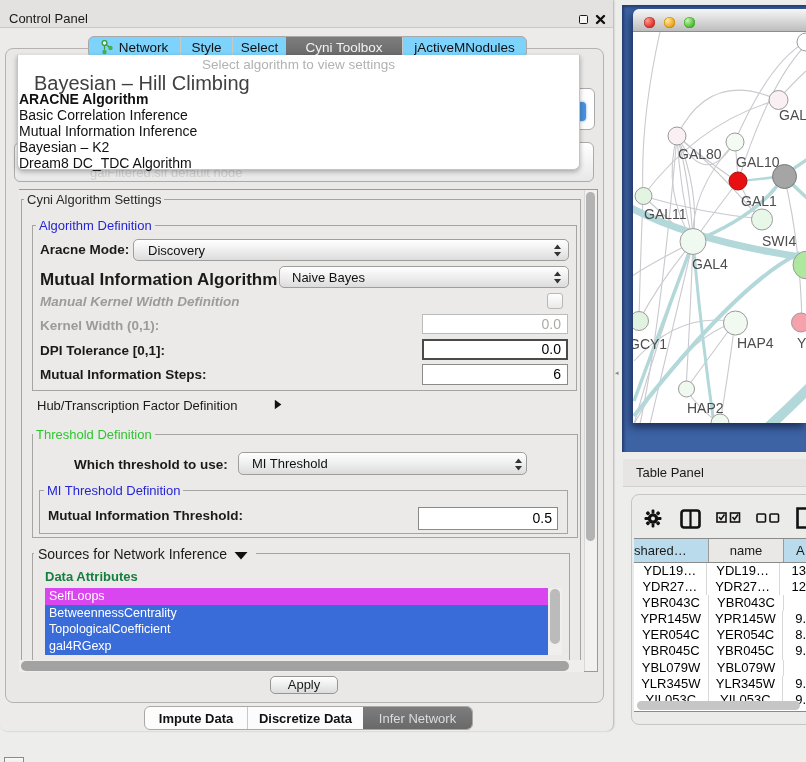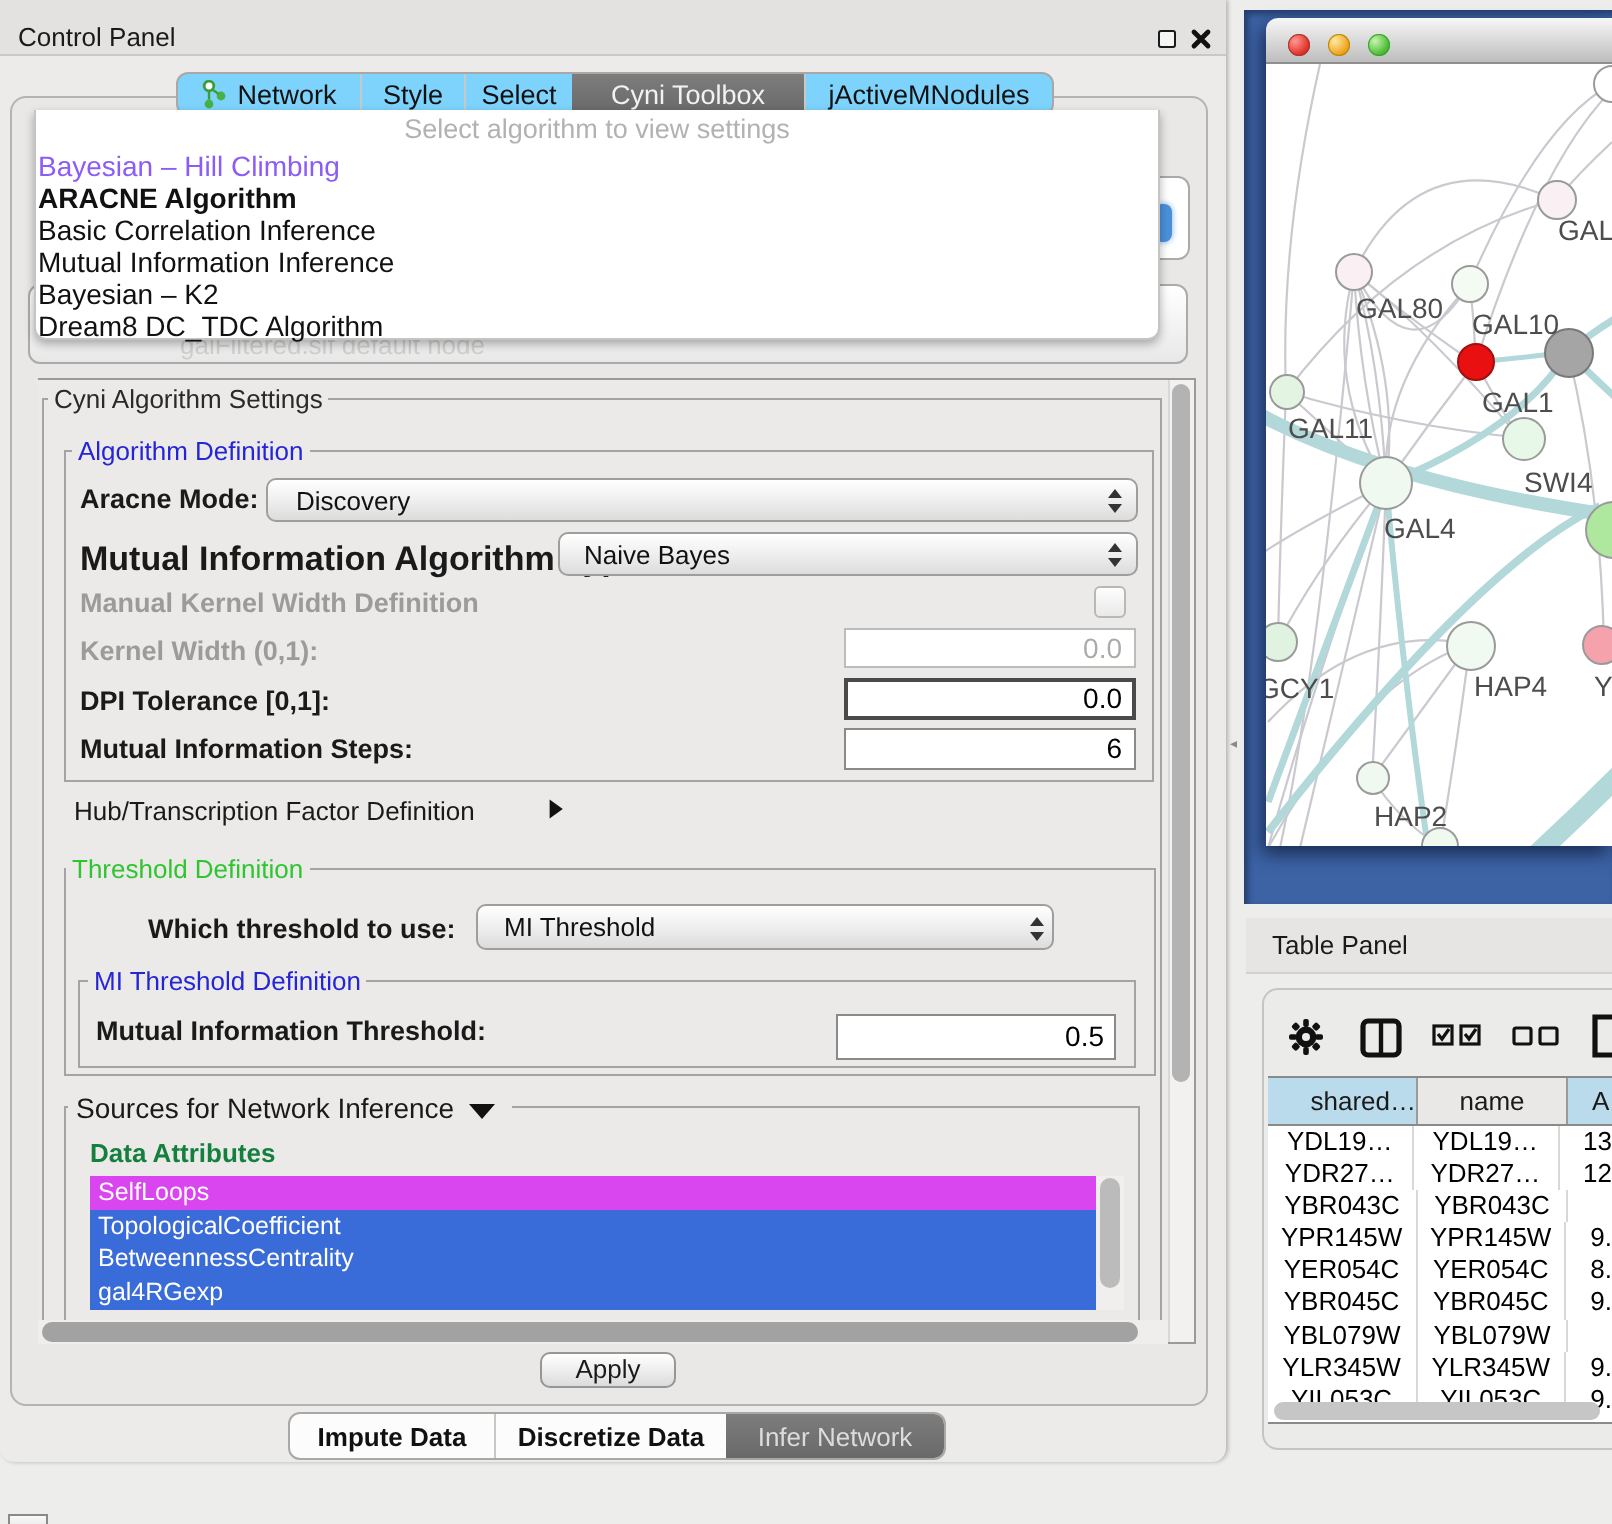--- a/index.html
+++ b/index.html
@@ -61,21 +61,21 @@
   <div class="abs b" style="left:40px;top:242px;font-size:13.5px;color:#1a1a1a;">Aracne Mode:</div>
   <div class="abs combo" style="left:133px;top:239px;width:436px;height:22px;">
     <span class="ctext" style="left:14px;">Discovery</span>
   </div>
 
   <div class="abs b" style="left:40px;top:270px;font-size:17px;color:#1a1a1a;">Mutual Information Algorithm Type:</div>
   <div class="abs combo" style="left:279px;top:266px;width:290px;height:22px;">
     <span class="ctext" style="left:12px;">Naive Bayes</span>
   </div>
 
-  <div class="abs b" style="left:40px;top:294px;font-size:13.5px;color:#9B9B99;">Manual Kernel Width Definition</div>
+  <div class="abs b" style="left:40px;top:294px;font-size:13.5px;color:#9B9B99;font-style:italic;">Manual Kernel Width Definition</div>
   <div class="abs" style="left:547px;top:293px;width:14px;height:14px;background:linear-gradient(#fefefe,#e9e9e9);border:1px solid #B8B8B6;border-radius:3px;"></div>
 
   <div class="abs b" style="left:40px;top:318px;font-size:13.5px;color:#9B9B99;">Kernel Width (0,1):</div>
   <div class="abs" style="left:422px;top:314px;width:146px;height:20px;background:#fff;border:1px solid #BCBCBA;box-sizing:border-box;font-size:14px;color:#ABABA9;text-align:right;line-height:18px;padding-right:6px;">0.0</div>
 
   <div class="abs b" style="left:40px;top:343px;font-size:13.5px;color:#1a1a1a;">DPI Tolerance [0,1]:</div>
   <div class="abs" style="left:422px;top:339px;width:146px;height:21px;background:#fff;border:2px solid #4a4a4a;box-sizing:border-box;font-size:14px;color:#000;text-align:right;line-height:17px;padding-right:5px;">0.0</div>
 
   <div class="abs b" style="left:40px;top:367px;font-size:13.5px;color:#1a1a1a;">Mutual Information Steps:</div>
   <div class="abs" style="left:422px;top:364px;width:146px;height:21px;background:#fff;border:1px solid #8a8a88;box-sizing:border-box;font-size:14px;color:#000;text-align:right;line-height:19px;padding-right:6px;">6</div>
@@ -103,41 +103,41 @@
   <div class="abs" style="left:34px;top:546px;width:222px;height:15px;background:#EBEAE9;"></div>
   <div class="abs" style="left:38px;top:546px;font-size:14px;color:#1a1a1a;">Sources for Network Inference</div>
   <svg class="abs" style="left:234px;top:551px;" width="14" height="9" viewBox="0 0 14 9">
       <path d="M0.5 1 L13.5 1 L7 8.5 Z" fill="#111"></path>
     </svg>
 
   <div class="abs b" style="left:45px;top:569px;font-size:13px;color:#15803d;">Data Attributes</div>
 
   <div class="abs" style="left:45px;top:588px;width:517px;height:67px;background:#fff;overflow:hidden;">
     <div style="height:16.5px;background:#d946ef;color:#fff;font-size:12.5px;padding-left:4px;line-height:16px;">SelfLoops</div>
+    <div style="height:16.5px;background:#3A6CD9;color:#fff;font-size:12.5px;padding-left:4px;line-height:16px;">BetweennessCentrality</div>
     <div style="height:16.5px;background:#3A6CD9;color:#fff;font-size:12.5px;padding-left:4px;line-height:16px;">TopologicalCoefficient</div>
-    <div style="height:16.5px;background:#3A6CD9;color:#fff;font-size:12.5px;padding-left:4px;line-height:16px;">BetweennessCentrality</div>
     <div style="height:17.5px;background:#3A6CD9;color:#fff;font-size:12.5px;padding-left:4px;line-height:16px;">gal4RGexp</div>
   </div>
   <div class="abs" style="left:548px;top:588px;width:14px;height:67px;background:#F0EFEE;"></div>
   <div class="abs" style="left:550px;top:589px;width:10px;height:55px;background:#BBBBBB;border-radius:5px;"></div>
 
   <div class="abs" style="left:19px;top:660px;width:565px;height:12px;background:#EFEEED;"></div>
   <div class="abs" style="left:21px;top:661px;width:548px;height:10px;background:#A2A2A2;border-radius:5px;"></div>
 
   <div class="abs" style="left:270px;top:676px;width:68px;height:18px;background:linear-gradient(#ffffff,#dcdcdc);border:1px solid #969694;border-radius:5px;box-sizing:border-box;text-align:center;font-size:13px;color:#1a1a1a;line-height:16px;">Apply</div>
 
   <div class="abs" style="left:144px;top:706px;width:329px;height:24px;background:#FCFCFC;border:1px solid #A9A8A6;border-radius:6px;box-sizing:border-box;overflow:hidden;display:flex;">
     <div style="width:102px;display:flex;align-items:center;justify-content:center;border-right:1px solid #C8C8C6;font-size:13px;font-weight:bold;color:#111;">Impute Data</div>
     <div style="width:115px;display:flex;align-items:center;justify-content:center;font-size:13px;font-weight:bold;color:#111;">Discretize Data</div>
     <div style="flex:1;display:flex;align-items:center;justify-content:center;background:linear-gradient(#7d7d7d,#696969);font-size:13px;color:#DCDCDC;">Infer Network</div>
   </div>
 
   <div class="abs" style="left:17px;top:55px;width:563px;height:115px;background:#fff;border:1px solid #C4C4C2;border-top:none;border-radius:0 0 6px 6px;box-shadow:0 2px 5px rgba(0,0,0,0.3);box-sizing:border-box;z-index:50;">
     <div style="text-align:center;font-size:13.5px;color:#B2B2B0;height:20px;line-height:20px;">Select algorithm to view settings</div>
-    <div style="font-size:14px;color:#8b5cf6;height:16px;line-height:16px;padding-left:1px;">Bayesian – Hill Climbing</div>
+    <div style="font-size:20px;color:#404040;height:16px;line-height:16px;padding-left:16px;">Bayesian – Hill Climbing</div>
     <div style="font-size:14px;color:#111;height:16px;line-height:16px;padding-left:1px;font-weight:bold;">ARACNE Algorithm</div>
     <div style="font-size:14px;color:#111;height:16px;line-height:16px;padding-left:1px;">Basic Correlation Inference</div>
     <div style="font-size:14px;color:#111;height:16px;line-height:16px;padding-left:1px;">Mutual Information Inference</div>
     <div style="font-size:14px;color:#111;height:16px;line-height:16px;padding-left:1px;">Bayesian – K2</div>
     <div style="font-size:14px;color:#111;height:16px;line-height:16px;padding-left:1px;">Dream8 DC_TDC Algorithm</div>
   </div>
 
   <div class="abs" style="left:615px;top:370px;width:4px;height:6px;color:#8a8a8a;font-size:7px;line-height:6px;">◂</div>
 
   <div class="abs" style="left:622px;top:5px;width:184px;height:447px;background:#3D63A5;box-shadow:inset 2px 2px 3px rgba(20,35,70,0.6);"></div>
@@ -264,21 +264,21 @@
   <svg class="abs" style="left:756px;top:513px;" width="24" height="10" viewBox="0 0 24 10">
     <rect x="1" y="1" width="8.5" height="8" rx="1" fill="none" stroke="#111" stroke-width="1.6"></rect>
     <rect x="14" y="1" width="8.5" height="8" rx="1" fill="none" stroke="#111" stroke-width="1.6"></rect>
   </svg>
   <svg class="abs" style="left:796px;top:507px;" width="10" height="22" viewBox="0 0 10 22">
     <path d="M1.5 1.5 L14 1.5 L14 20.5 L1.5 20.5 Z" fill="none" stroke="#111" stroke-width="2.6"></path>
   </svg>
 
   <div class="abs" style="left:634px;top:538px;width:172px;height:174px;background:#fff;overflow:hidden;font-size:13px;border-top:1px solid #8A8A88;border-bottom:1px solid #8A8A88;box-sizing:border-box;">
     <div style="display:flex;height:24px;border-bottom:1px solid #8A8A88;box-sizing:border-box;">
-      <div style="width:75px;background:#BADBEB;border-right:1px solid #9A9A98;text-align:right;line-height:23px;color:#1a1a1a;box-sizing:border-box;">shared…</div>
+      <div style="width:75px;background:#BADBEB;border-right:1px solid #9A9A98;text-align:left;line-height:23px;color:#1a1a1a;box-sizing:border-box;">shared…</div>
       <div style="width:75px;background:#E9E8E6;border-right:1px solid #9A9A98;text-align:center;line-height:23px;color:#1a1a1a;box-sizing:border-box;">name</div>
       <div style="flex:1;background:#BADBEB;line-height:23px;color:#1a1a1a;padding-left:12px;">A</div>
     </div>
     <div class="trow">
         <span>YDL19…</span>
         <span>YDL19…</span>
         <span>13</span>
       </div>
     <div class="trow">
         <span>YDR27…</span>

